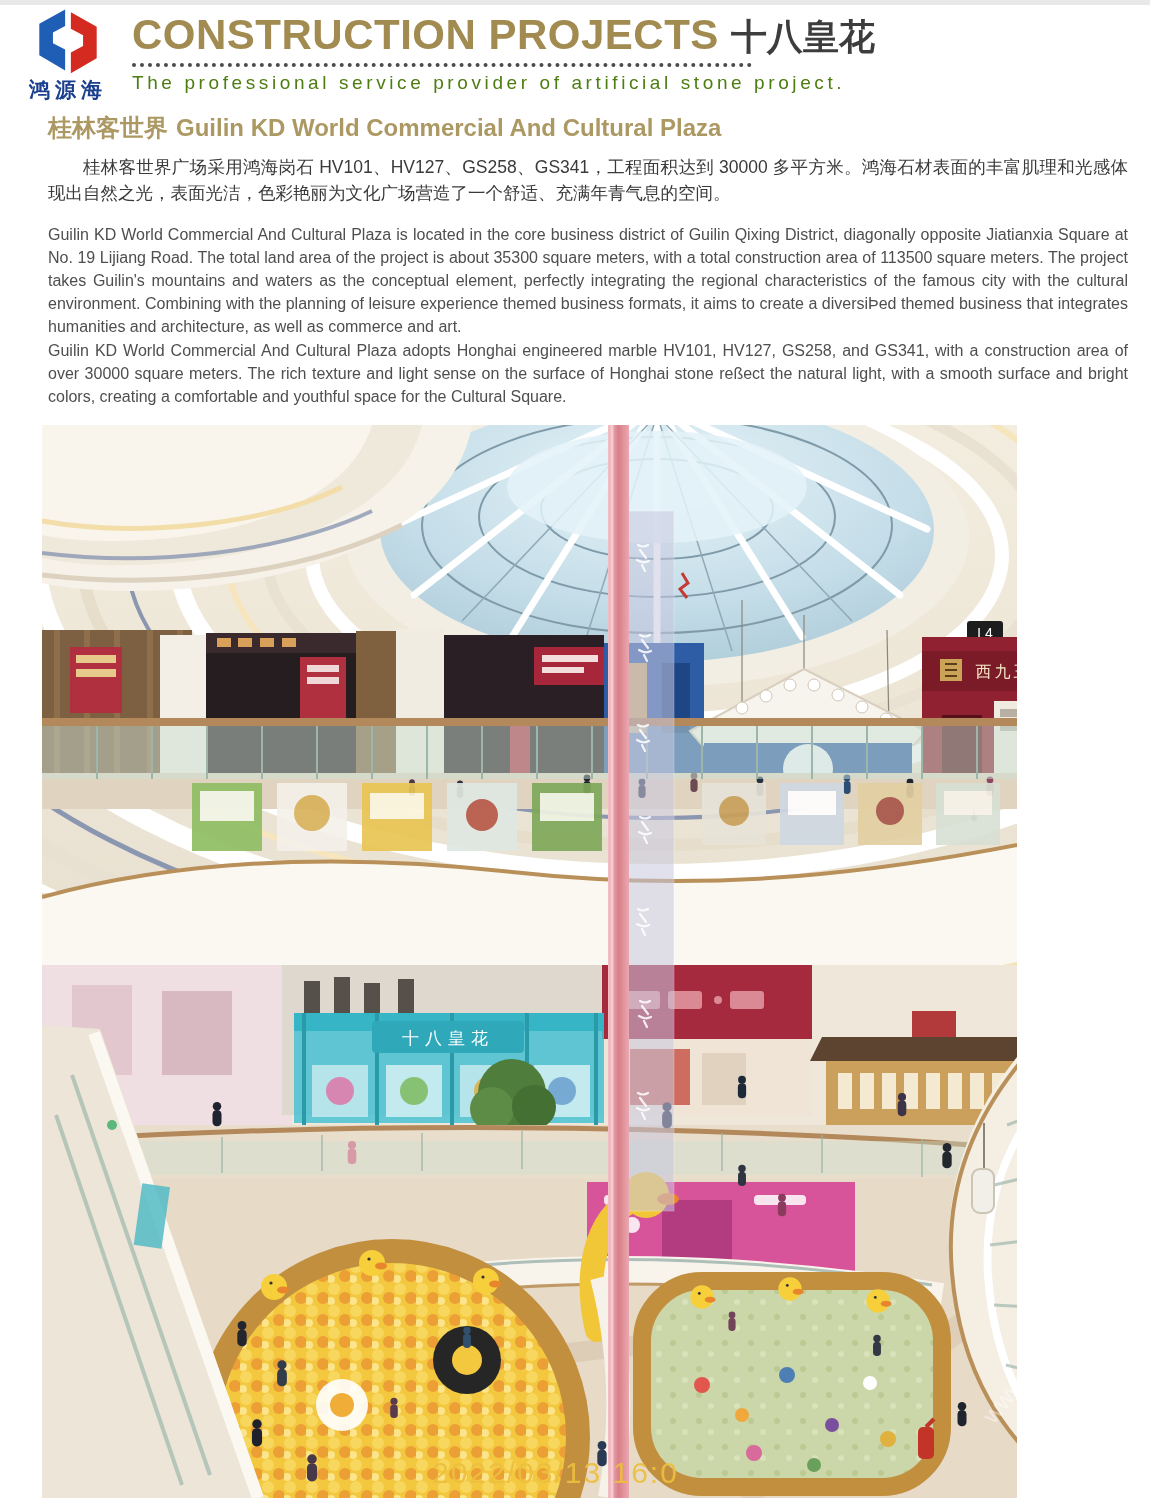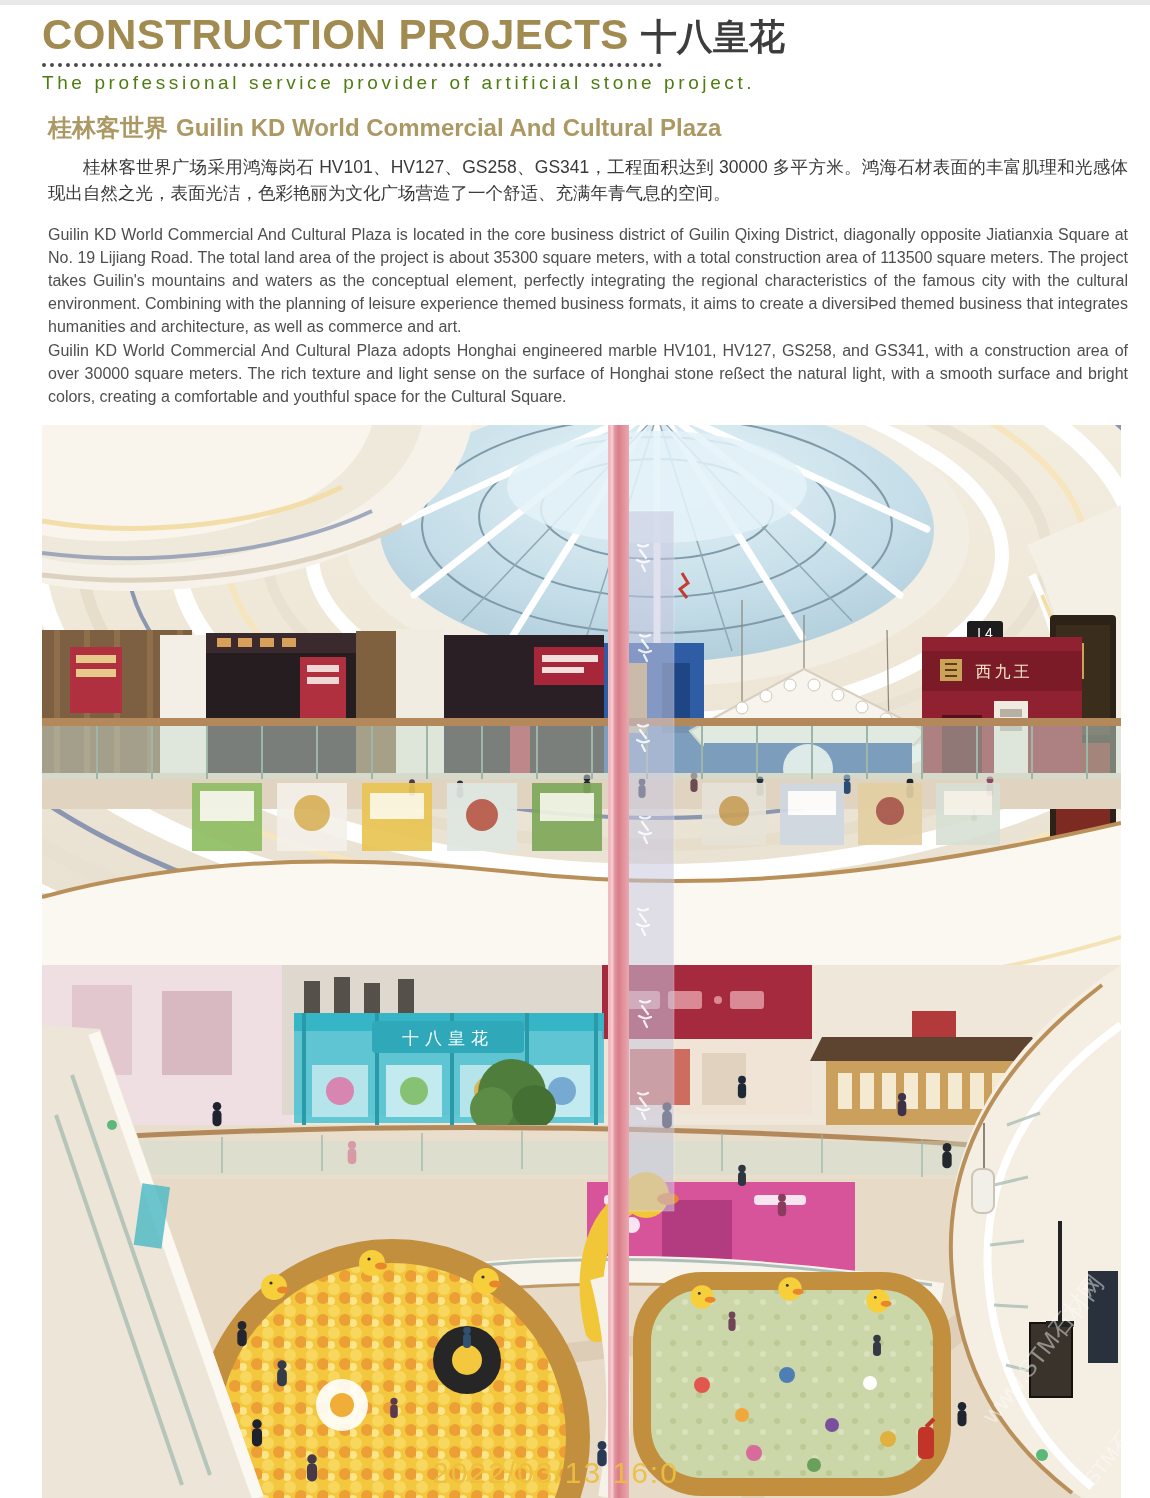--- a/index.html
+++ b/index.html
@@ -8,45 +8,52 @@
     background:#ffffff;font-family:"Liberation Sans",sans-serif;
     -webkit-font-smoothing:antialiased;
   }
   .scan-edge{position:absolute;left:0;top:0;width:1150px;height:5px;background:#e9e9e9;}
 
   
   .header{position:absolute;left:28px;top:8px;display:flex;align-items:flex-start;}
   .logo-box{width:80px;text-align:center;}
   .logo-box svg{display:block;margin:0 auto;}
   .company-cn{font-size:21px;font-weight:bold;color:#1b3f8f;letter-spacing:5px;margin-top:2px;white-space:nowrap;}
-  .head-right{margin-left:14px;padding-top:6px;}
+  .head-right{margin-left:24px;padding-top:6px;}
   .title-row{display:flex;align-items:baseline;gap:12px;line-height:1;}
   .title-en{font-size:42px;font-weight:800;color:#a28b50;letter-spacing:0.5px;white-space:nowrap;}
   .title-cn{font-size:36px;font-weight:700;color:#3d3d3d;white-space:nowrap;}
   .dotted{width:620px;border-bottom:4px dotted #4b4b4b;margin:7px 0 5px 0;}
   .tagline{font-size:19px;color:#4d7c0f;letter-spacing:3.6px;white-space:nowrap;}
 
   
   .article{position:absolute;left:48px;top:114px;width:1080px;}
   .section-heading{margin:0 0 12px 0;font-size:24px;font-weight:bold;color:#ac9862;line-height:1.2;}
   .section-heading .sp{margin-right:8px;}
   .cn-paras p{margin:0;font-size:17.5px;color:#3a3a3a;line-height:1.48;text-align:justify;text-indent:2em;}
   .en-paras{margin-top:16px;}
   .en-paras p{margin:0;font-size:16px;color:#4e4e4e;line-height:1.45;text-align:justify;}
 
   
-  figure.photo{position:absolute;left:42px;top:425px;width:1079px;height:1073px;margin:0;overflow:hidden;background:#efe8db;}
+  figure.photo{position:absolute;left:42px;top:425px;width:975px;height:1073px;margin:0;overflow:hidden;background:#efe8db;}
   figure.photo svg{display:block;}
 </style>
 </head>
 <body>
 
 <div class="scan-edge"></div>
 
 <div class="header">
+  <div class="logo-box">
+    <svg width="72" height="66" viewBox="0 0 100 92">
+      <path d="M46,2 L10,22 L10,66 L46,87 L46,58 L29,49 L29,34 L46,25 Z" fill="#1e5eb5"></path>
+      <path d="M54,6 L90,26 L90,70 L54,91 L54,62 L71,53 L71,38 L54,29 Z" fill="#d42a20"></path>
+    </svg>
+    <div class="company-cn">鸿源海</div>
+  </div>
   <div class="head-right">
     <div class="title-row">
       <span class="title-en">CONSTRUCTION PROJECTS</span>
       <span class="title-cn">十八皇花</span>
     </div>
     <div class="dotted"></div>
     <div class="tagline">The professional service provider of artificial stone project.</div>
   </div>
 </div>
 

